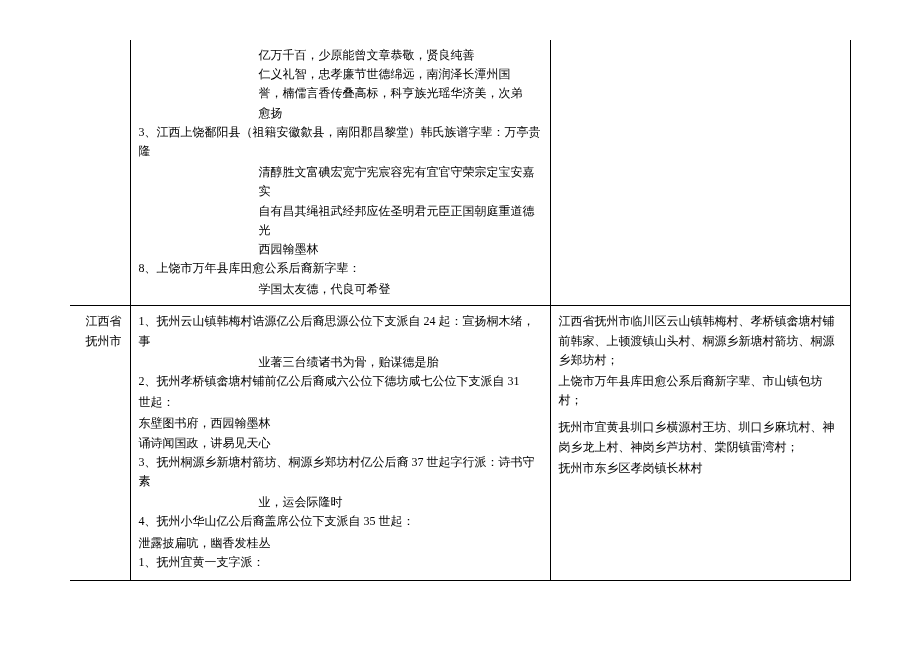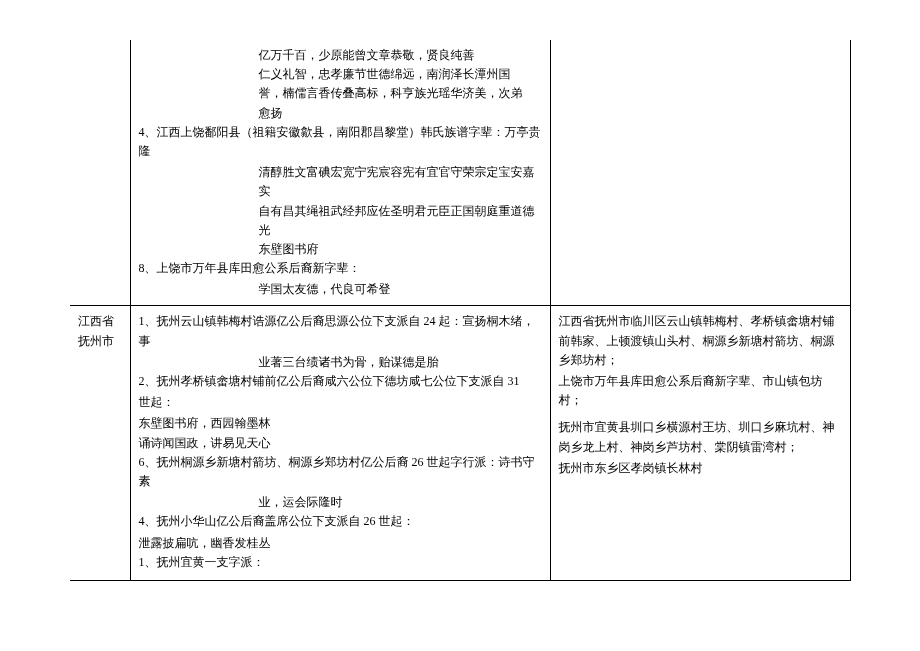--- a/index.html
+++ b/index.html
@@ -25,21 +25,21 @@
   table.outer td {
     border: 1px solid #000;
     vertical-align: top;
     padding: 6px 8px;
     line-height: 1.6;
   }
   col.c1 { width: 60px; }
   col.c2 { width: 420px; }
   col.c3 { width: 300px; }
   .label-cell {
-    text-align: left;
+    text-align: right;
     vertical-align: middle;
     padding-top: 100px;
   }
   .center { text-align: left; }
   .indent-block {
     padding-left: 120px;
     display: block;
   }
   .entry { margin: 0 0 2px 0; }
   .no-top { border-top: none !important; }
@@ -58,24 +58,24 @@
 
     <tbody>
         <tr>
       <td class="no-top no-left"></td>
       <td class="no-top">
         <span class="indent-block">亿万千百，少原能曾文章恭敬，贤良纯善</span>
         <span class="indent-block">仁义礼智，忠孝廉节世德绵远，南润泽长潭州国</span>
         <span class="indent-block">誉，楠儒言香传叠高标，科亨族光瑶华济美，次弟</span>
         <span class="indent-block">愈扬</span>
 
-        <div class="entry">4、江西上饶鄱阳县（祖籍安徽歙县，南阳郡昌黎堂）韩氏族谱字辈：万亭贵隆</div>
+        <div class="entry">3、江西上饶鄱阳县（祖籍安徽歙县，南阳郡昌黎堂）韩氏族谱字辈：万亭贵隆</div>
         <span class="indent-block">清醇胜文富碘宏宽宁宪宸容宪有宜官守荣宗定宝安嘉实</span>
         <span class="indent-block">自有昌其绳祖武经邦应佐圣明君元臣正国朝庭重道德光</span>
-        <span class="indent-block">东壁图书府</span>
+        <span class="indent-block">西园翰墨林</span>
 
         <div class="entry">8、上饶市万年县库田愈公系后裔新字辈：</div>
         <span class="indent-block">学国太友德，代良可希登</span>
       </td>
       <td class="no-top">
         <span></span>
       </td>
     </tr>
 
     <tr>
@@ -85,24 +85,24 @@
       </td>
       <td>
         <div class="entry">1、抚州云山镇韩梅村诰源亿公后裔思源公位下支派自 24 起：宣扬桐木绪，事</div>
         <span class="indent-block">业著三台绩诸书为骨，贻谋德是胎</span>
 
         <div class="entry">2、抚州孝桥镇畲塘村铺前亿公后裔咸六公位下德坊咸七公位下支派自 31</div>
         <div class="entry">世起：</div>
         <div class="center">东壁图书府，西园翰墨林</div>
         <div class="center">诵诗闻国政，讲易见天心</div>
 
-        <div class="entry">6、抚州桐源乡新塘村箭坊、桐源乡郑坊村亿公后裔 26 世起字行派：诗书守素</div>
+        <div class="entry">3、抚州桐源乡新塘村箭坊、桐源乡郑坊村亿公后裔 37 世起字行派：诗书守素</div>
         <span class="indent-block">业，运会际隆时</span>
 
-        <div class="entry">4、抚州小华山亿公后裔盖席公位下支派自 26 世起：</div>
+        <div class="entry">4、抚州小华山亿公后裔盖席公位下支派自 35 世起：</div>
         <div class="center">泄露披扁吭，幽香发桂丛</div>
 
         <div class="entry">1、抚州宜黄一支字派：</div>
       </td>
       <td>
         <div class="entry">江西省抚州市临川区云山镇韩梅村、孝桥镇畲塘村铺前韩家、上顿渡镇山头村、桐源乡新塘村箭坊、桐源乡郑坊村；</div>
         <div class="entry">上饶市万年县库田愈公系后裔新字辈、市山镇包坊村；</div>
         <div style="height:6px"></div>
         <div class="entry">抚州市宜黄县圳口乡横源村王坊、圳口乡麻坑村、神岗乡龙上村、神岗乡芦坊村、棠阴镇雷湾村；</div>
         <div class="entry">抚州市东乡区孝岗镇长林村</div>

